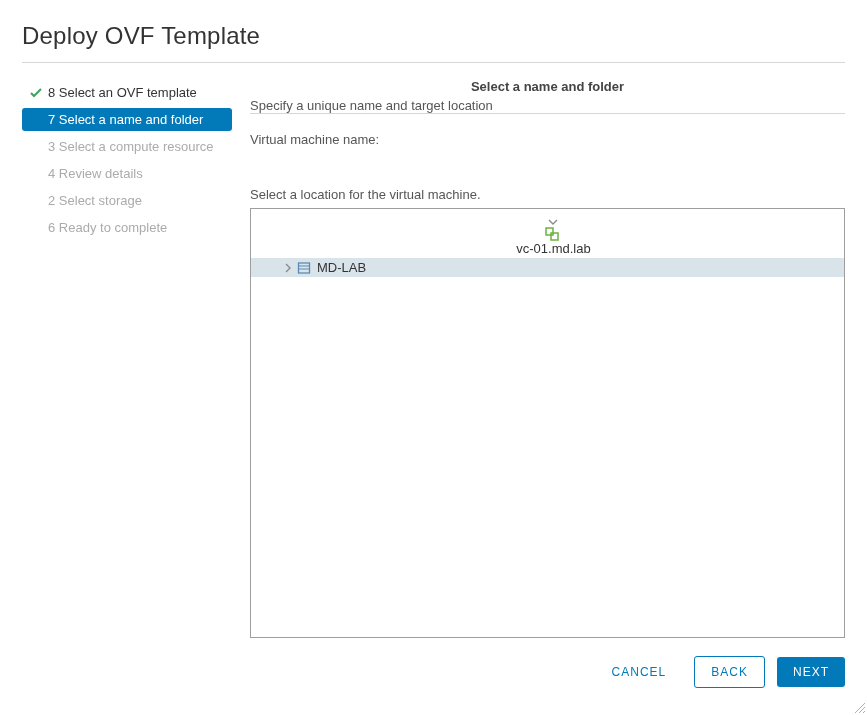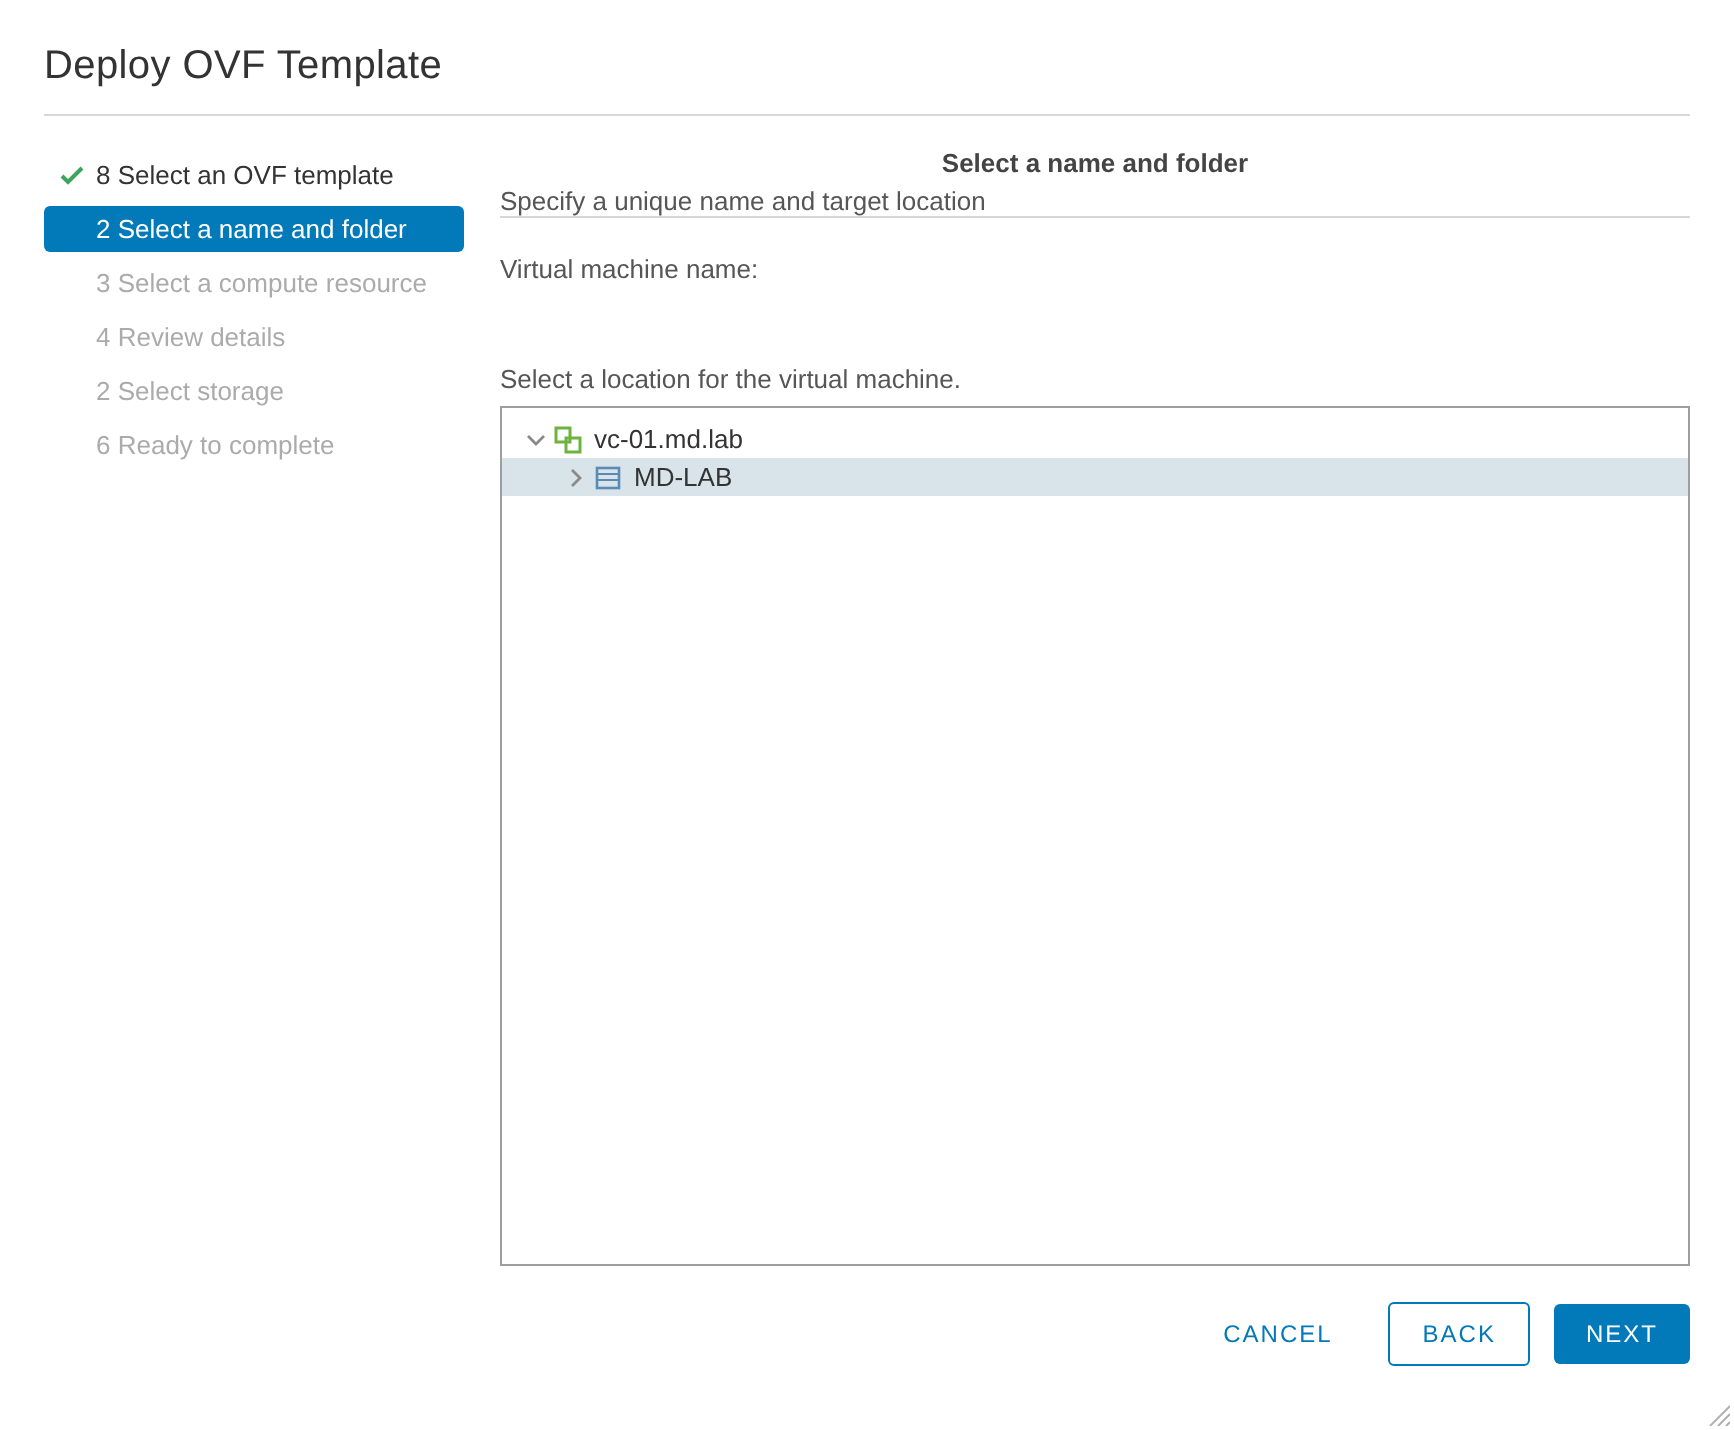--- a/index.html
+++ b/index.html
@@ -6,21 +6,21 @@
   body {
     margin: 0;
     padding: 22px;
     font-family: "Segoe UI", Arial, sans-serif;
     font-size: 13px;
     color: #565656;
     background: #fff;
     width: 867px;
   }
   .dialog-title {
-    font-size: 20px;
+    font-size: 24px;
     font-weight: 300;
     color: #333;
     padding-bottom: 12px;
     border-bottom: 1px solid #d7d7d7;
     margin-bottom: 16px;
     letter-spacing: 0.2px;
   }
   .content { display: flex; }
   .sidebar {
     width: 210px;
@@ -150,21 +150,21 @@
     <div class="step completed">
       <span class="chk">
         <svg width="12" height="10" viewBox="0 0 12 10">
             <path d="M1 5 L4 8 L11 1" stroke="#3ba55d" stroke-width="2" fill="none"></path>
           </svg>
       </span>
       <span>8 Select an OVF template</span>
     </div>
     <div class="step active">
       <span class="chk"></span>
-      <span>2 Select a name and folder</span>
+      <span>7 Select a name and folder</span>
     </div>
     <div class="step future">
       <span class="chk"></span>
       <span>3 Select a compute resource</span>
     </div>
     <div class="step future">
       <span class="chk"></span>
       <span>4 Review details</span>
     </div>
     <div class="step future">
@@ -182,21 +182,21 @@
     <div class="section-sub">Specify a unique name and target location</div>
     <div class="rule"></div>
 
     <div class="field-row">
       <span class="field-label">Virtual machine name:</span>
     </div>
 
     <div class="loc-label">Select a location for the virtual machine.</div>
 
     <div class="tree">
-      <div class="tree-row" style="padding-left:10px;">
+      <div class="tree-row" style="padding-left:10px;flex-direction:column;">
         <span class="tree-arrow">
           <svg width="10" height="10" viewBox="0 0 10 10">
               <path d="M1 3 L5 7 L9 3" stroke="#8a8a8a" stroke-width="1.4" fill="none"></path>
             </svg>
         </span>
         <span class="tree-icon">
           <svg width="14" height="14" viewBox="0 0 14 14">
             <rect x="1" y="1" width="7" height="7" fill="none" stroke="#6cb33f" stroke-width="1.5"></rect>
             <rect x="6" y="6" width="7" height="7" fill="none" stroke="#6cb33f" stroke-width="1.5"></rect>
           </svg>

